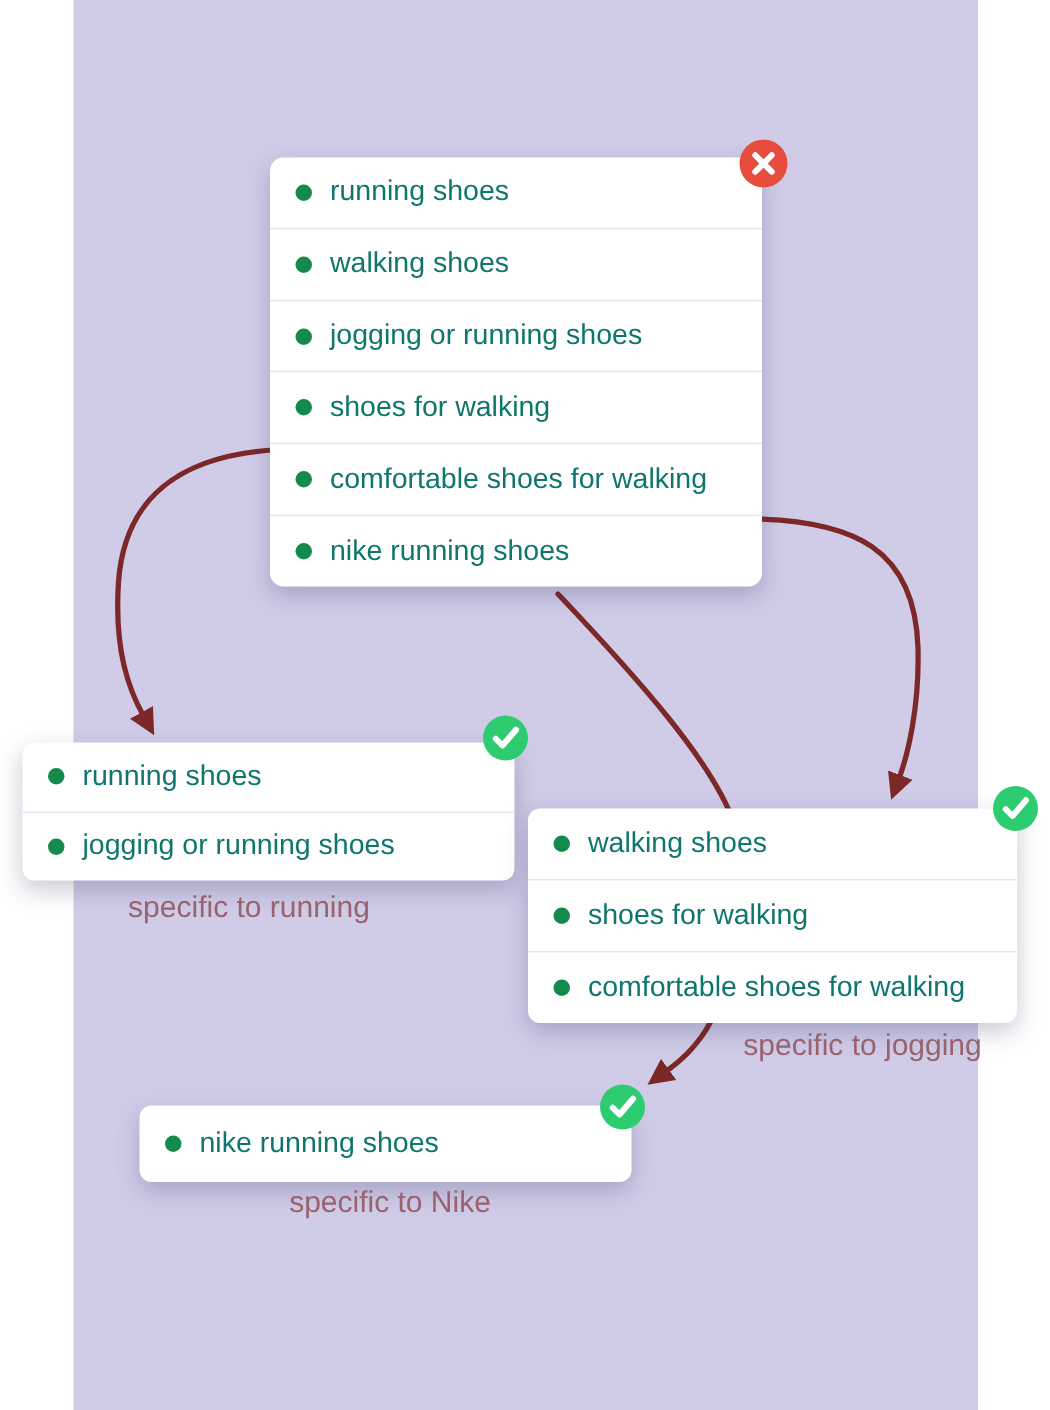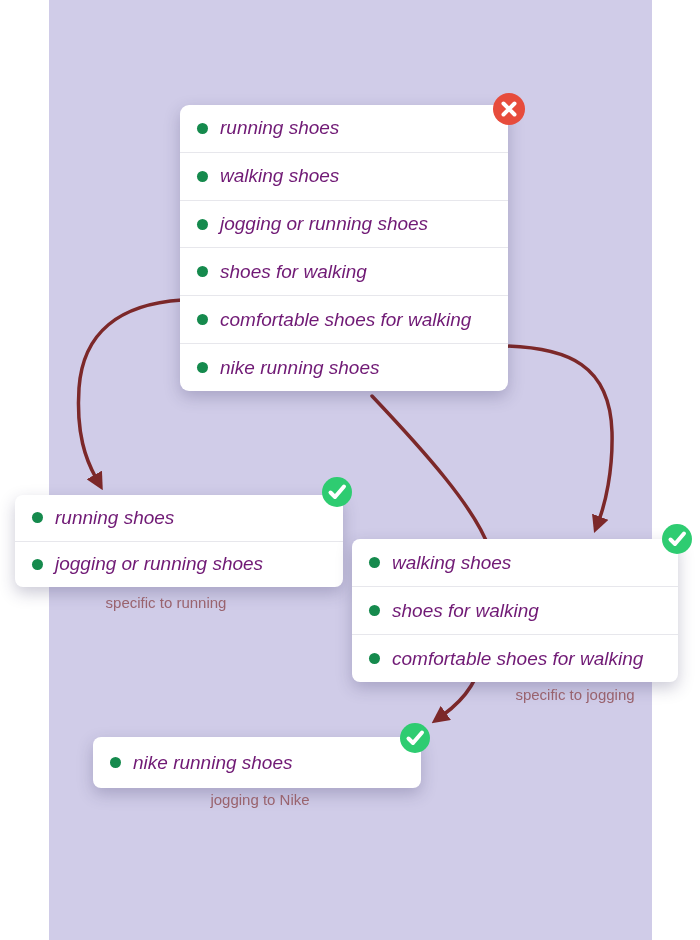--- a/index.html
+++ b/index.html
@@ -14,35 +14,35 @@
   }
   svg.arrows { position: absolute; left: 0; top: 0; z-index: 2; }
   .card {
     position: absolute; background: #ffffff; border-radius: 9px;
     box-shadow: 0 6px 16px rgba(48, 42, 92, 0.25);
     z-index: 3; display: flex; flex-direction: column; overflow: hidden;
   }
   .row {
     flex: 1; display: flex; align-items: center;
     padding-left: 17px; gap: 12px;
-    font-size: 19px; color: #701a75; white-space: nowrap; font-style: italic;
+    font-size: 19px; color: #0f766e; white-space: nowrap;
   }
   .row + .row { border-top: 1px solid #e7e7ec; }
   .bullet {
     width: 11px; height: 11px; border-radius: 50%;
     background: var(--bullet, #158a4d); flex: none;
   }
   .badge {
     position: absolute; border-radius: 50%; z-index: 4;
     display: flex; align-items: center; justify-content: center;
   }
   .badge.reject { background: var(--reject, #e74c3c); width: 32px; height: 32px; }
   .badge.accept { background: var(--accept, #2ecc71); width: 30px; height: 30px; }
   .group-label {
-    position: absolute; z-index: 3; font-size: 15px;
+    position: absolute; z-index: 3; font-size: 20px;
     color: var(--label, #99636e); transform: translateX(-50%);
     white-space: nowrap;
   }
 </style>
 </head>
 <body>
 
 <div class="stage"></div>
 
 <svg class="arrows" width="700" height="940" viewBox="0 0 700 940">
@@ -131,13 +131,13 @@
   <div class="row">
     <span class="bullet"></span>
     <span>nike running shoes</span>
   </div>
 </div>
 <div class="badge accept" style="left:400px; top:723px;">
   <svg width="20" height="20" viewBox="-10 -10 20 20">
     <path d="M -6.5 0.5 L -2 5 L 7 -5.5" stroke="#ffffff" stroke-width="4" stroke-linecap="round" stroke-linejoin="round" fill="none"></path>
   </svg>
 </div>
-<div class="group-label" style="left:260px; top:791px;">jogging to Nike</div>
+<div class="group-label" style="left:260px; top:791px;">specific to Nike</div>
 
 </body></html>

